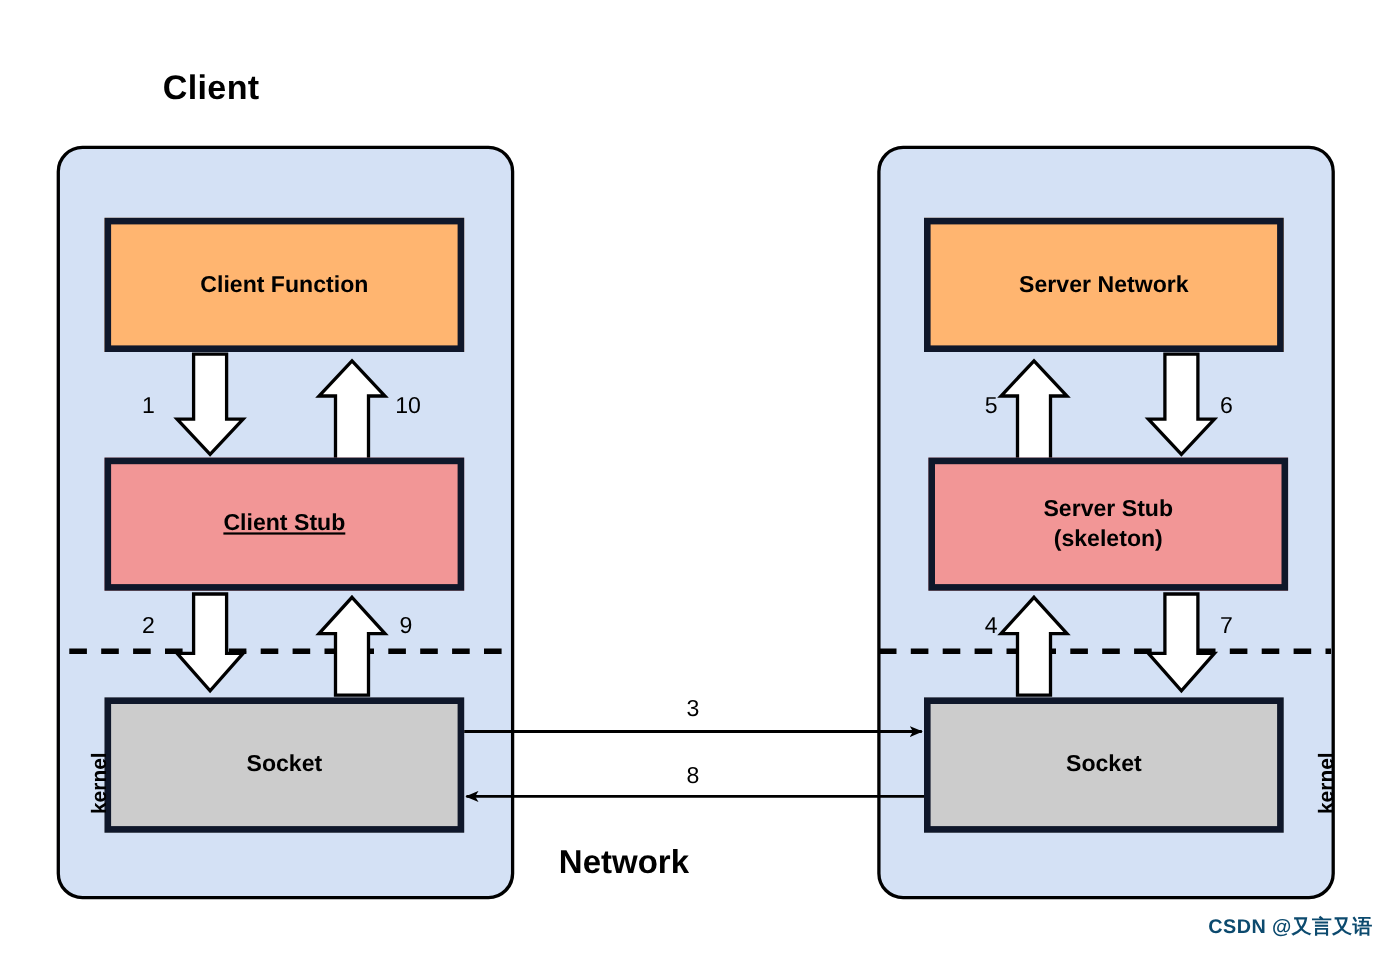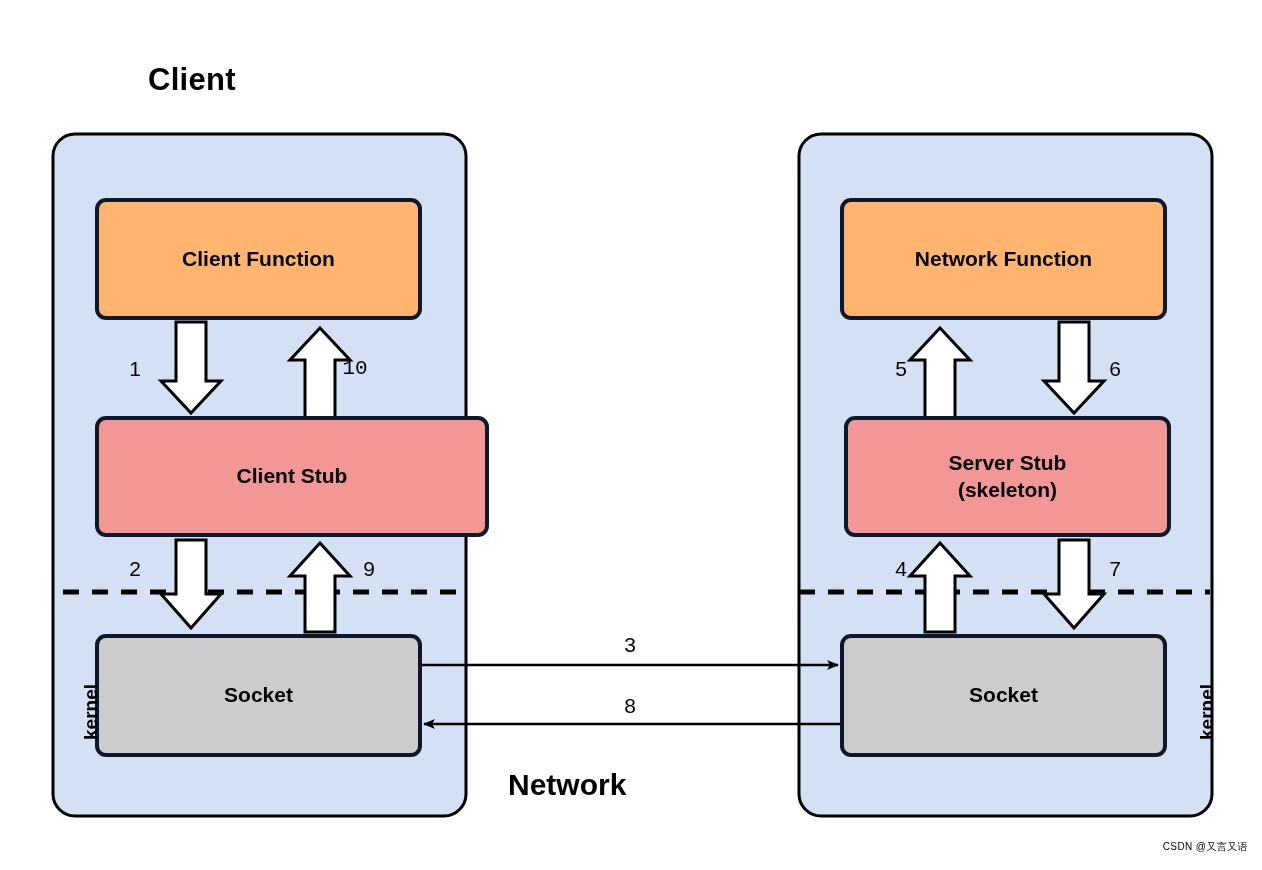--- a/index.html
+++ b/index.html
@@ -46,22 +46,22 @@
     width: 250px;
     text-align: left;
     font-size: 30px;
     font-weight: bold;
     white-space: nowrap;
   }
 
   .node-box {
     position: absolute;
     box-sizing: border-box;
-    border: 4px solid #0f172a;
-    border-radius: 11px;
+    border: 6px solid #0f172a;
+    border-radius: 0;
     display: flex;
     align-items: center;
     justify-content: center;
     text-align: center;
     font-size: 21px;
     font-weight: bold;
     line-height: 1.27;
     color: #000000;
   }
   .orange { background: #ffb570; }
@@ -84,24 +84,25 @@
     white-space: nowrap;
     transform: rotate(-90deg);
     transform-origin: 0 0;
     color: #000;
   }
 
   .watermark {
     position: absolute;
     right: 14px;
     bottom: 16px;
-    font-size: 10px;
-    color: #000000;
+    font-size: 18px;
+    color: #0c4a6e;
     white-space: nowrap;
     letter-spacing: 0.4px;
+    font-weight: bold;
   }
 </style>
 </head>
 <body>
 
 <div id="stage">
 
   <svg class="svg-layer" viewBox="0 0 1262 870">
     <defs>
       <marker id="arrowhead" markerWidth="12" markerHeight="10" refX="11" refY="5" orient="auto" markerUnits="userSpaceOnUse">
@@ -136,43 +137,43 @@
     <line x1="421" y1="665" x2="838" y2="665" stroke="#000000" stroke-width="2.6" marker-end="url(#arrowhead)"></line>
 
     <line x1="841" y1="724" x2="424" y2="724" stroke="#000000" stroke-width="2.6" marker-end="url(#arrowhead)"></line>
   </svg>
 
   <div class="side-title" id="client-title">Client</div>
 
   <div class="node-box orange" style="left:95px; top:198px; width:327px; height:122px;">
     <span>Client Function</span>
   </div>
-  <div class="node-box salmon" style="left:95px; top:416px; width:394px; height:121px;">
+  <div class="node-box salmon" style="left:95px; top:416px; width:327px; height:121px;text-decoration:underline;">
     <span>Client Stub</span>
   </div>
   <div class="node-box gray" style="left:95px; top:634px; width:327px; height:123px;">
     <span>Socket</span>
   </div>
 
   <div class="node-box orange" style="left:840px; top:198px; width:327px; height:122px;">
-    <span>Network Function</span>
+    <span>Server Network</span>
   </div>
   <div class="node-box salmon" style="left:844px; top:416px; width:327px; height:121px; flex-direction:column;">
     <span>Server Stub</span>
     <span>(skeleton)</span>
   </div>
   <div class="node-box gray" style="left:840px; top:634px; width:327px; height:123px;">
     <span>Socket</span>
   </div>
 
   <div class="kernel-label" style="left:80px; top:740px;">kernel</div>
   <div class="kernel-label" style="left:1196px; top:740px;">kernel</div>
 
   <div class="step-num" style="left:118px; top:357px; width:34px;">1</div>
-  <div class="step-num" style="left:336px; top:357px; width:38px;font-family:Liberation Mono, monospace;">10</div>
+  <div class="step-num" style="left:352px; top:357px; width:38px;">10</div>
   <div class="step-num" style="left:118px; top:557px; width:34px;">2</div>
   <div class="step-num" style="left:352px; top:557px; width:34px;">9</div>
 
   <div class="step-num" style="left:884px; top:357px; width:34px;">5</div>
   <div class="step-num" style="left:1098px; top:357px; width:34px;">6</div>
   <div class="step-num" style="left:884px; top:557px; width:34px;">4</div>
   <div class="step-num" style="left:1098px; top:557px; width:34px;">7</div>
 
   <div class="step-num" style="left:613px; top:633px; width:34px;">3</div>
   <div class="step-num" style="left:613px; top:694px; width:34px;">8</div>

